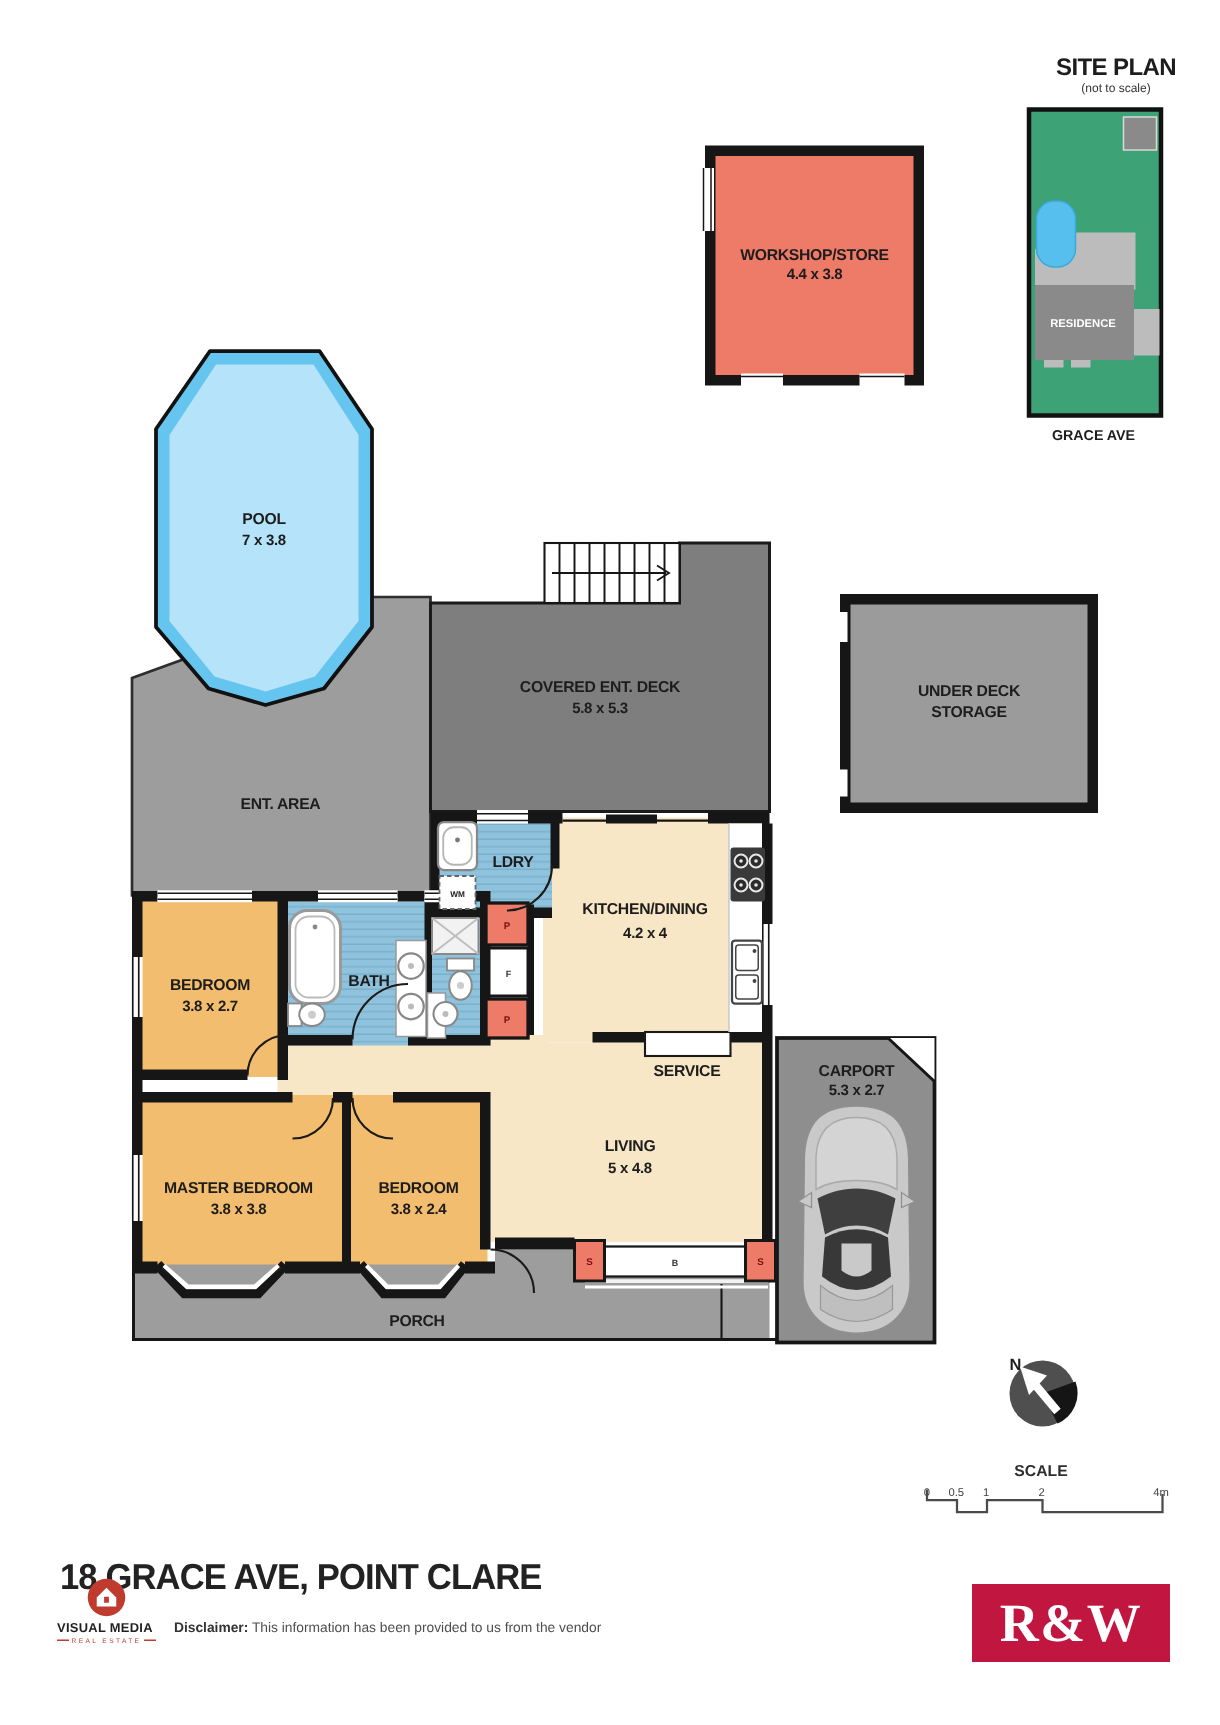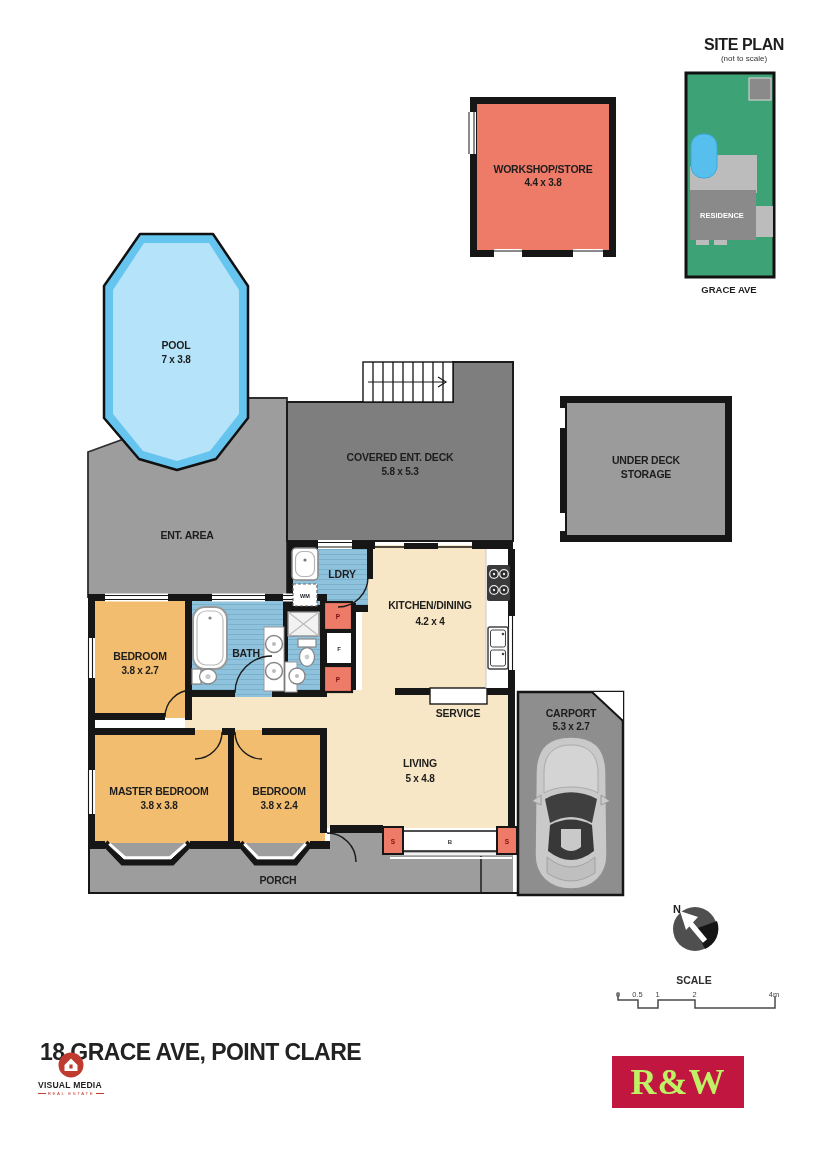--- a/index.html
+++ b/index.html
@@ -29,22 +29,22 @@
   #address{position:absolute;left:40px;top:1038px;font-size:24px;font-weight:bold;
            color:#222;letter-spacing:-.6px;transform:scaleX(.96);transform-origin:left top;white-space:nowrap;}
   #vm{position:absolute;left:38px;top:1052px;width:66px;}
   #vm .brand{font-size:8.6px;font-weight:bold;color:#1f1f1f;letter-spacing:.2px;margin-top:2px;white-space:nowrap;}
   #vm .sub{font-size:4.4px;color:var(--vmRed);letter-spacing:1.6px;margin-top:1px;
            display:flex;align-items:center;gap:2px;justify-content:center;}
   #vm .sub::before,#vm .sub::after{content:"";flex:1;border-top:1px solid var(--vmRed);}
   #disclaimer{position:absolute;left:116px;top:1079px;font-size:9.2px;color:#4e4e4e;line-height:1.35;}
   #disclaimer div{white-space:nowrap;}
   #disclaimer b{color:#333;}
-  #rw{position:absolute;left:612px;top:1056px;width:132px;height:52px;background:var(--rwRed);
-      display:flex;align-items:center;justify-content:center;color:#bef264;
+  #rw{position:absolute;left:648px;top:1056px;width:132px;height:52px;background:var(--rwRed);
+      display:flex;align-items:center;justify-content:center;color:#ffffff;
       font-family:"Liberation Serif",serif;font-weight:bold;font-size:36px;letter-spacing:1px;}
 </style>
 </head>
 <body>
 
 <div id="page">
 <svg id="plan" width="813" height="1150" viewBox="0 0 813 1150">
   <defs>
     <pattern id="tiles" width="8" height="5" patternUnits="userSpaceOnUse">
       <rect width="8" height="5" style="fill:var(--tileBlue)"></rect>
@@ -349,16 +349,18 @@
     <path d="M6.5,13 L13,6.5 L19.5,13 L19.5,19 L6.5,19 Z" fill="#ffffff"></path>
     <rect x="11.4" y="12.5" width="3.2" height="4" style="fill:var(--vmRed)"></rect>
   </svg>
   <div class="brand">VISUAL MEDIA</div>
   <div class="sub">
         <span>REAL ESTATE</span>
       </div>
 </div>
 
 <div id="disclaimer">
+  <div><b>Disclaimer:</b>
+    <span>This information has been provided to us from the vendor</span></div>
 </div>
 
 <div id="rw">R&amp;W</div>
 </div>
 
 </body></html>

